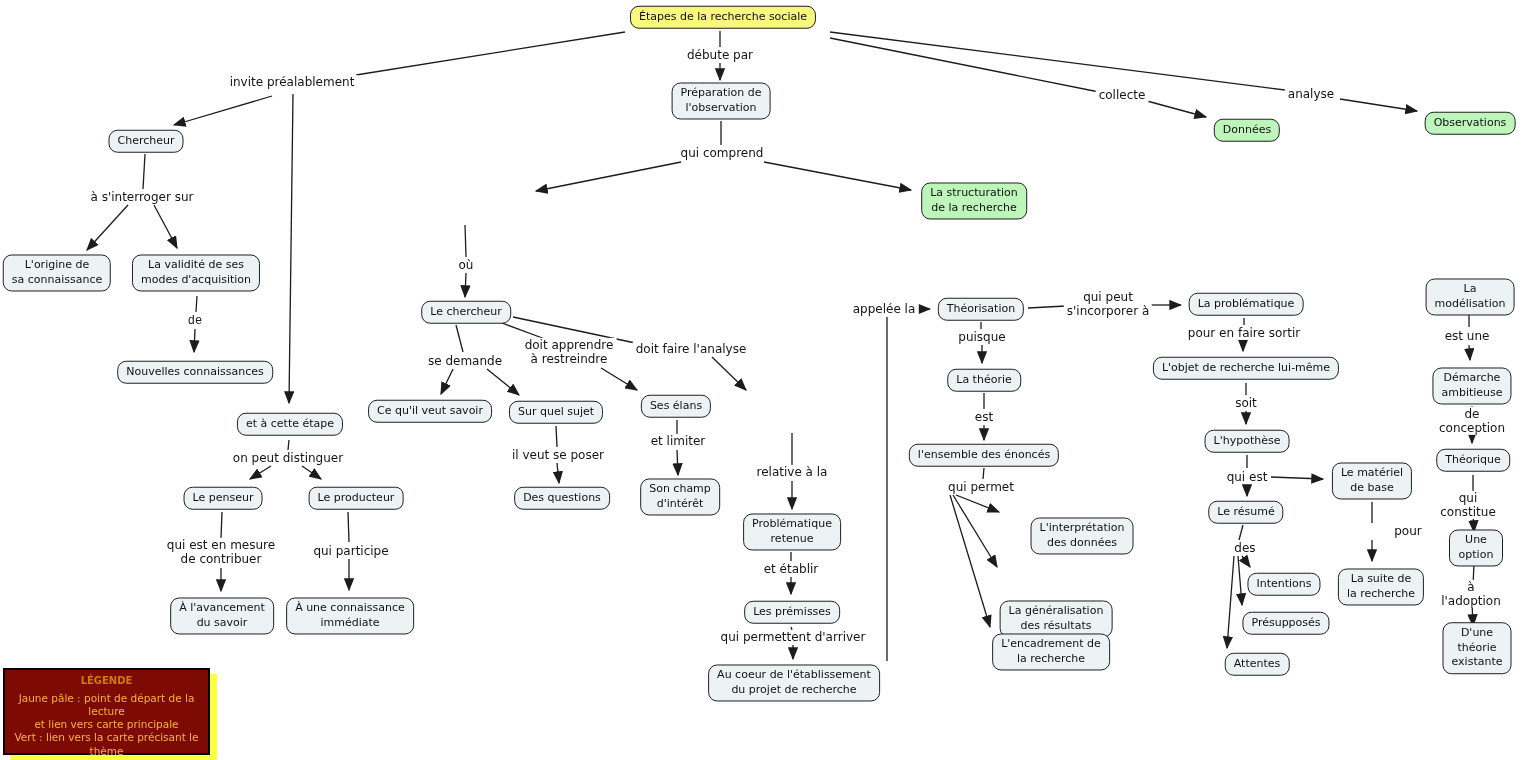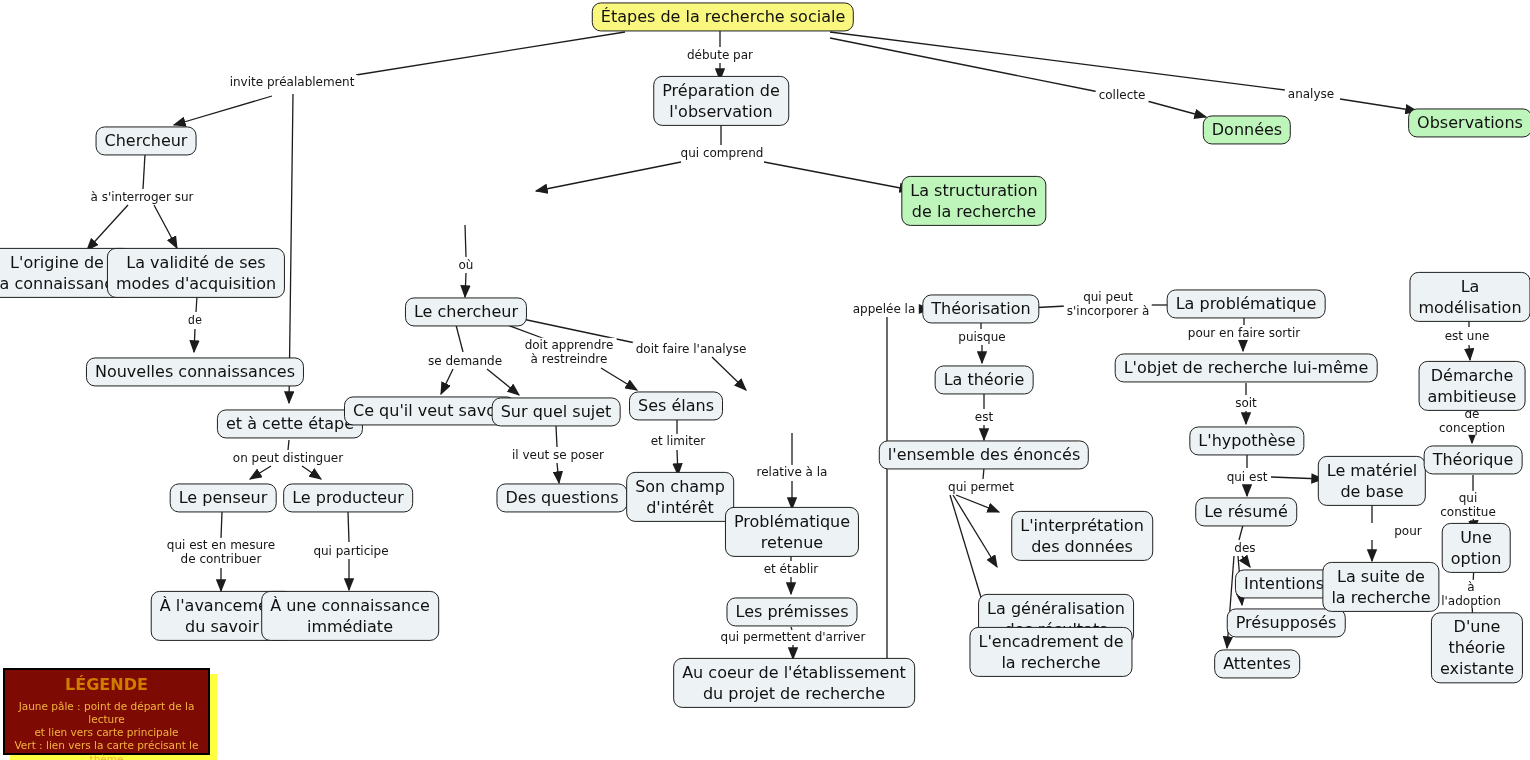--- a/index.html
+++ b/index.html
@@ -1,31 +1,31 @@
 <!DOCTYPE html>
 <html><head>
 <meta charset="utf-8">
 <style>
   html,body{margin:0;padding:0;background:#fff;}
   .canvas{position:relative;width:1530px;height:760px;background:#ffffff;overflow:hidden;
           font-family:"DejaVu Sans","Liberation Sans",sans-serif;}
   #edges{position:absolute;left:0;top:0;z-index:1;}
   .node{position:absolute;transform:translate(-50%,-50%);z-index:3;
         background:#edf3f5;border:1.4px solid #1f1f1f;border-radius:9px;
-        padding:3px 8px;font-size:16px;line-height:1.32;color:#111;
+        padding:3px 8px;font-size:11px;line-height:1.32;color:#111;
         text-align:center;white-space:pre-line;box-sizing:border-box;}
   .node.start{background:#f9f77e;}
   .node.topic{background:#bef5ba;}
   .edge-label{position:absolute;transform:translate(-50%,-50%);z-index:2;
         background:#ffffff;padding:0 3px;font-size:12px;line-height:1.18;
         color:#151515;text-align:center;white-space:pre-line;}
   .legend{position:absolute;left:3px;top:668px;width:207px;height:87px;z-index:4;
         background:#7d0b03;border:2.5px solid #000;box-shadow:7px 6px 0 #ffff42;
         text-align:center;box-sizing:border-box;padding-top:5px;}
-  .legend-title{font-size:16px;font-weight:bold;color:#cf7c00;margin-bottom:6px;}
+  .legend-title{font-size:10px;font-weight:bold;color:#cf7c00;margin-bottom:6px;}
   .legend-line{font-size:10.5px;line-height:1.25;color:#f3b33c;}
 </style>
 </head>
 <body>
 
 <div class="canvas">
   <svg id="edges" width="1530" height="760">
     <defs>
       <marker id="arrow" markerWidth="10" markerHeight="8" refX="9" refY="4" orient="auto">
         <path d="M0,0 L10,4 L0,8 z" fill="#1c1c1c"></path>
@@ -125,21 +125,21 @@
     <div class="node topic" style="left: 1247px; top: 130px;">Données</div>
     <div class="node topic" style="left: 1470px; top: 123px;">Observations</div>
     <div class="node concept" style="left: 146px; top: 141px;">Chercheur</div>
     <div class="node concept" style="left: 57px; top: 273px;">L'origine de
 sa connaissance</div>
     <div class="node concept" style="left: 196px; top: 273px;">La validité de ses
 modes d'acquisition</div>
     <div class="node concept" style="left: 195px; top: 372px;">Nouvelles connaissances</div>
     <div class="node concept" style="left: 290px; top: 424px;">et à cette étape</div>
     <div class="node concept" style="left: 223px; top: 498px;">Le penseur</div>
-    <div class="node concept" style="left: 348px; top: 498px;">Le producteur</div>
+    <div class="node concept" style="left: 356px; top: 498px; border-radius: 8px;">Le producteur</div>
     <div class="node concept" style="left: 222px; top: 616px;">À l'avancement
 du savoir</div>
     <div class="node concept" style="left: 350px; top: 616px;">À une connaissance
 immédiate</div>
     <div class="node concept" style="left: 466px; top: 312px;">Le chercheur</div>
     <div class="node concept" style="left: 430px; top: 411px;">Ce qu'il veut savoir</div>
     <div class="node concept" style="left: 556px; top: 412px;">Sur quel sujet</div>
     <div class="node concept" style="left: 562px; top: 498px;">Des questions</div>
     <div class="node concept" style="left: 676px; top: 406px;">Ses élans</div>
     <div class="node concept" style="left: 680px; top: 497px;">Son champ

